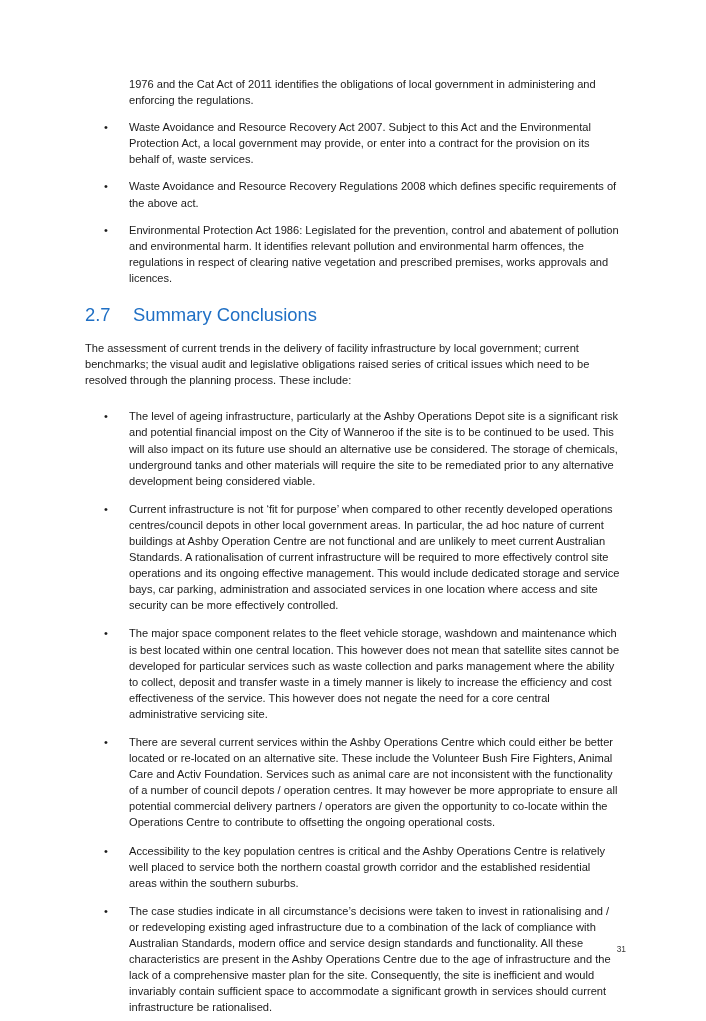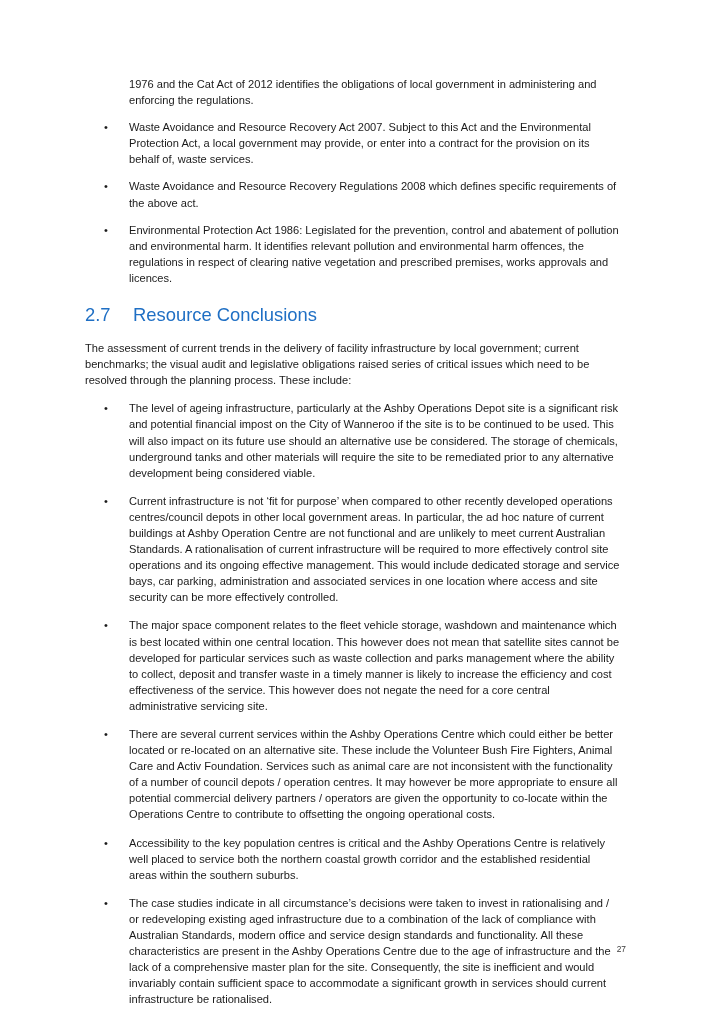--- a/index.html
+++ b/index.html
@@ -26,21 +26,21 @@
     left: 85px;
     top: 76px;
     width: 535px;
   }
 
   
   .body-para {
     font-size: 11.1px;
     line-height: 16.1px;
     color: #1a1a1a;
-    margin: 0 0 12px 0;
+    margin: 0 0 20px 0;
     text-align: left;
   }
 
   
   .continuation {
     margin: 0 0 11px 0;
     padding-left: 44px;
     font-size: 11.1px;
     line-height: 16.1px;
     color: #1a1a1a;
@@ -102,39 +102,39 @@
     color: #3a3a3a;
   }
 </style>
 </head>
 <body>
 
 <div class="page">
 
   <div class="content">
 
-    <p class="continuation">1976 and the Cat Act of 2012 identifies the obligations of local government in administering and enforcing the regulations.</p>
+    <p class="continuation">1976 and the Cat Act of 2011 identifies the obligations of local government in administering and enforcing the regulations.</p>
 
     <ul class="bullets">
       <li>
         <span class="bullet-mark">•</span>
         <span>Waste Avoidance and Resource Recovery Act 2007. Subject to this Act and the Environmental Protection Act, a local government may provide, or enter into a contract for the provision on its behalf of, waste services.</span>
       </li>
       <li>
         <span class="bullet-mark">•</span>
         <span>Waste Avoidance and Resource Recovery Regulations 2008 which defines specific requirements of the above act.</span>
       </li>
       <li>
         <span class="bullet-mark">•</span>
         <span>Environmental Protection Act 1986: Legislated for the prevention, control and abatement of pollution and environmental harm. It identifies relevant pollution and environmental harm offences, the regulations in respect of clearing native vegetation and prescribed premises, works approvals and licences.</span>
       </li>
     </ul>
 
     <h2 class="heading2">
-      <span class="h-num">2.7</span><span class="h-text">Resource Conclusions</span>
+      <span class="h-num">2.7</span><span class="h-text">Summary Conclusions</span>
     </h2>
 
     <p class="body-para">The assessment of current trends in the delivery of facility infrastructure by local government; current benchmarks; the visual audit and legislative obligations raised series of critical issues which need to be resolved through the planning process. These include:</p>
 
     <ul class="bullets conclusions">
       <li>
         <span class="bullet-mark">•</span>
         <span>The level of ageing infrastructure, particularly at the Ashby Operations Depot site is a significant risk and potential financial impost on the City of Wanneroo if the site is to be continued to be used. This will also impact on its future use should an alternative use be considered. The storage of chemicals, underground tanks and other materials will require the site to be remediated prior to any alternative development being considered viable.</span>
       </li>
       <li>
@@ -154,15 +154,15 @@
         <span>Accessibility to the key population centres is critical and the Ashby Operations Centre is relatively well placed to service both the northern coastal growth corridor and the established residential areas within the southern suburbs.</span>
       </li>
       <li>
         <span class="bullet-mark">•</span>
         <span>The case studies indicate in all circumstance’s decisions were taken to invest in rationalising and / or redeveloping existing aged infrastructure due to a combination of the lack of compliance with Australian Standards, modern office and service design standards and functionality. All these characteristics are present in the Ashby Operations Centre due to the age of infrastructure and the lack of a comprehensive master plan for the site. Consequently, the site is inefficient and would invariably contain sufficient space to accommodate a significant growth in services should current infrastructure be rationalised.</span>
       </li>
     </ul>
 
   </div>
 
-  <div class="page-number">27</div>
+  <div class="page-number">31</div>
 
 </div>
 
 </body></html>

